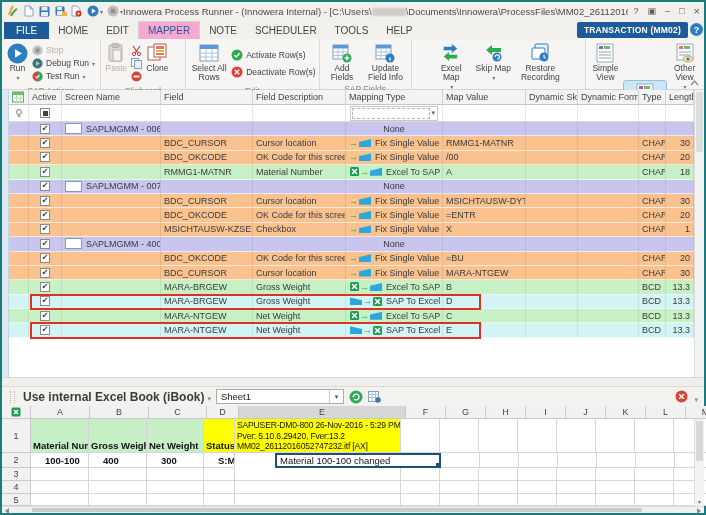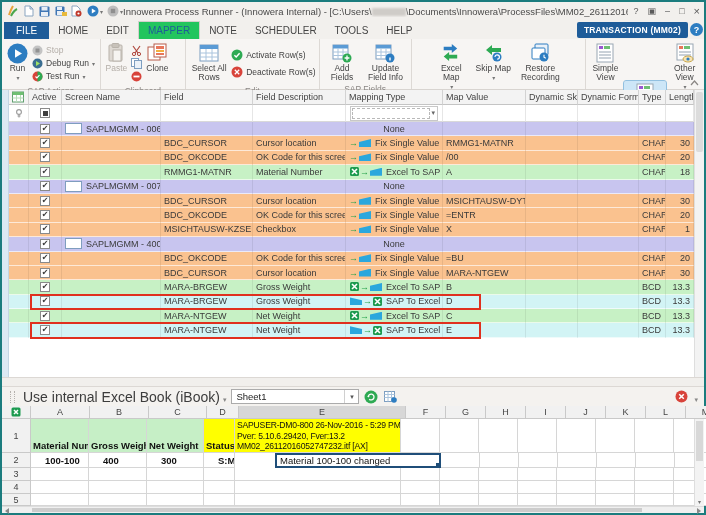--- a/index.html
+++ b/index.html
@@ -12,21 +12,21 @@
   .qcar{font-size:6px;color:#777;margin-left:-2px;}
   .titletext{flex:1;text-align:center;font-size:9.5px;color:#4a4a4a;white-space:nowrap;overflow:hidden;}
   .redact{display:inline-block;width:34px;height:8px;background:#cfccc8;border-radius:1px;vertical-align:middle;filter:blur(1px);}
   .wctrl{display:flex;align-items:center;gap:9px;margin-left:6px;color:#5a5a5a;font-size:9px;}
   .wc{cursor:default;line-height:1;}
   .wc-help::after{content:"?";} .wc-pin::after{content:"▣";} .wc-min::after{content:"–";} .wc-max::after{content:"□";} .wc-close::after{content:"×";font-size:11px;}
   
   .tabsrow{position:absolute;left:0;top:18px;right:0;height:19px;background:#f2f0ed;display:flex;align-items:flex-end;padding-left:2px;box-sizing:border-box;}
   .tab{font-size:10px;color:#444;padding:3px 9px 3px;cursor:default;}
   .tab.file{background:#1e5c99;color:#fff;padding:3px 12px;}
-  .tab.active{background:#22c55e;border:1px solid #d4d0cc;border-bottom:none;color:#1e5c99;}
+  .tab.active{background:#f9a8d4;border:1px solid #d4d0cc;border-bottom:none;color:#1e5c99;}
   .txnbadge{position:absolute;right:16px;top:2px;background:#1e5c99;color:#fff;font-size:8.5px;font-weight:bold;padding:3px 7px;border-radius:2px;letter-spacing:.2px;}
   .helpcirc{position:absolute;right:1px;top:3px;width:13px;height:13px;border-radius:50%;background:#2d7dc1;color:#fff;font-size:9px;font-weight:bold;display:flex;align-items:center;justify-content:center;}
   
   .ribbon{position:absolute;left:0;top:37px;right:0;height:51px;background:#f7f5f3;border-bottom:1px solid #d8d4d0;display:flex;box-sizing:border-box;}
   .rg{display:flex;flex-direction:column;border-right:1px solid #ddd9d5;padding:2px 3px 0;box-sizing:border-box;}
   .rg-body{flex:1;display:flex;align-items:flex-start;gap:2px;}
   .rg-label{text-align:center;font-size:8.5px;color:#8a8683;padding:1px 0 2px;}
   .bb{display:flex;flex-direction:column;align-items:center;justify-content:flex-start;font-size:8.5px;line-height:9px;color:#444;text-align:center;padding:1px 2px;border-radius:2px;}
   .bb .bico{height:22px;display:flex;align-items:center;}
   .bb.sel{background:#cde6f7;outline:1px solid #92c0e0;}
@@ -66,21 +66,21 @@
   .mtfilter i{border:1px dashed #b9b9b9;flex:1;height:9px;margin:0 1px;}
   .mtfilter span{font-size:7px;color:#666;padding-right:2px;}
   .vscroll{position:absolute;right:0;top:0;bottom:0;width:10px;background:#f3f3f3;border-left:1px solid #dedede;box-sizing:border-box;}
   .vthumb{position:absolute;left:1px;right:1px;top:2px;height:60px;background:#dcdcdc;border-radius:2px;}
   
   .splitter{position:absolute;left:0;top:375px;right:0;height:10px;background:#f1efec;border-top:1px solid #dcd8d4;border-bottom:1px solid #dcd8d4;box-sizing:border-box;text-align:center;}
   .splitter::after{content:"·····";color:#8a8a8a;font-size:9px;line-height:7px;letter-spacing:1px;}
   
   .btoolbar{position:absolute;left:0;top:385px;right:0;height:19px;background:#f4f2ef;display:flex;align-items:center;padding:0 6px 0 8px;box-sizing:border-box;gap:5px;}
   .grip{width:3px;height:12px;border-left:1px dotted #b5b1ad;border-right:1px dotted #b5b1ad;margin-right:3px;}
-  .ibook{font-size:14px;color:#3c3c3c;display:flex;align-items:center;gap:3px;}
+  .ibook{font-size:12px;color:#3c3c3c;display:flex;align-items:center;gap:3px;font-weight:bold;}
   .combo{width:128px;height:15px;background:#fff;border:1px solid #ababab;display:flex;align-items:center;box-sizing:border-box;}
   .combo b{flex:1;font-weight:normal;font-size:9.5px;color:#222;padding-left:4px;}
   .combo u{width:13px;height:100%;border-left:1px solid #d0d0d0;display:flex;align-items:center;justify-content:center;text-decoration:none;font-size:7px;color:#555;}
   .tbico{width:14px;height:14px;display:inline-flex;align-items:center;justify-content:center;}
   .tbright{margin-left:auto;display:flex;align-items:center;gap:6px;}
   .chev::after{content:"▾";font-size:7px;color:#888;}
   
   .excel{position:absolute;left:0;top:404px;right:0;height:107px;background:#fff;}
   .xrow{display:flex;}
   .xc{box-sizing:border-box;border-right:1px solid #d6d6d6;border-bottom:1px solid #d6d6d6;font-size:9.5px;color:#111;overflow:hidden;white-space:nowrap;background:#fff;}

